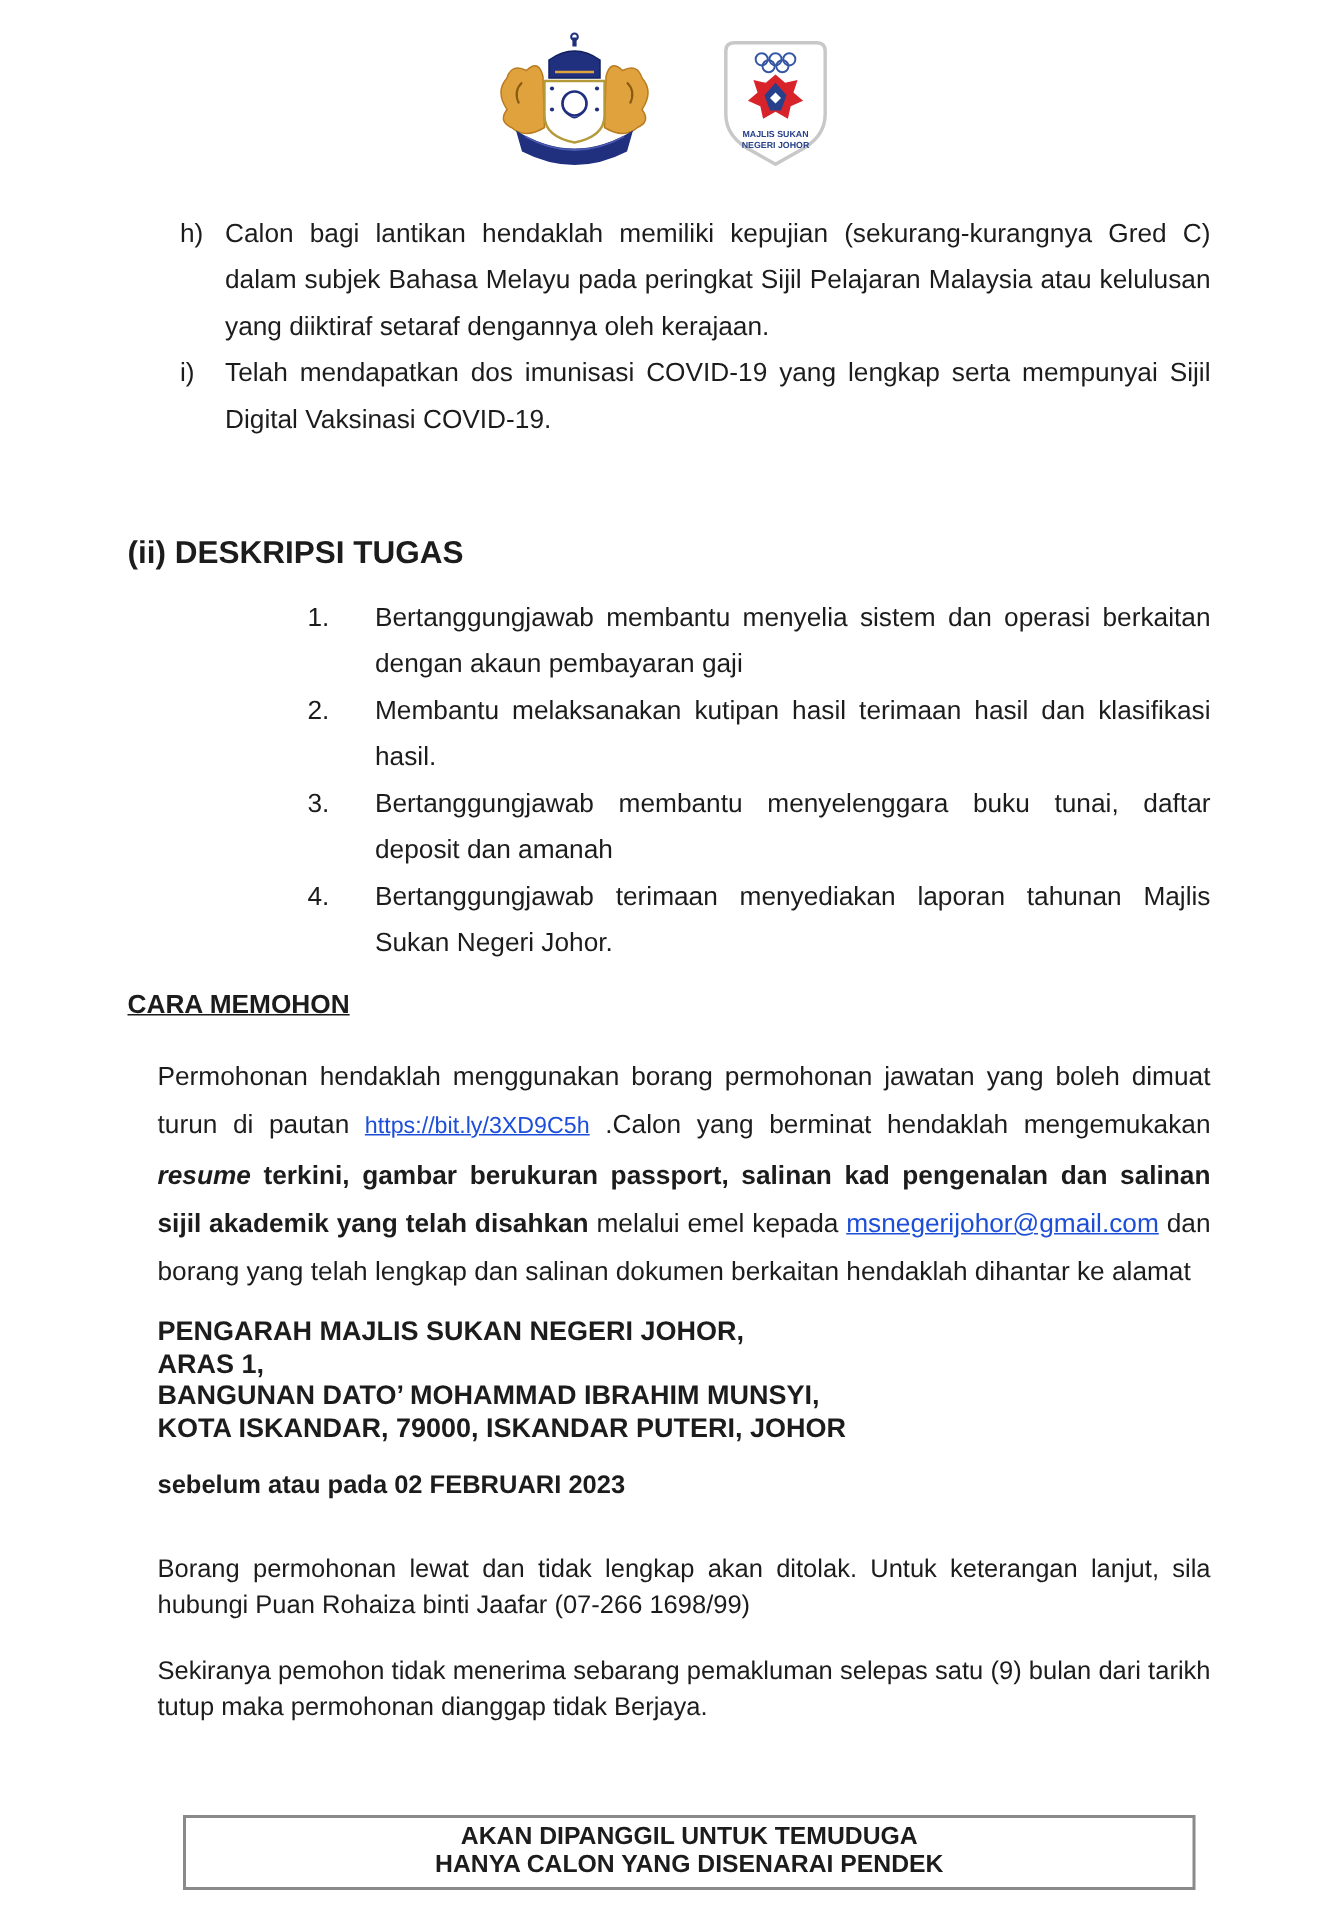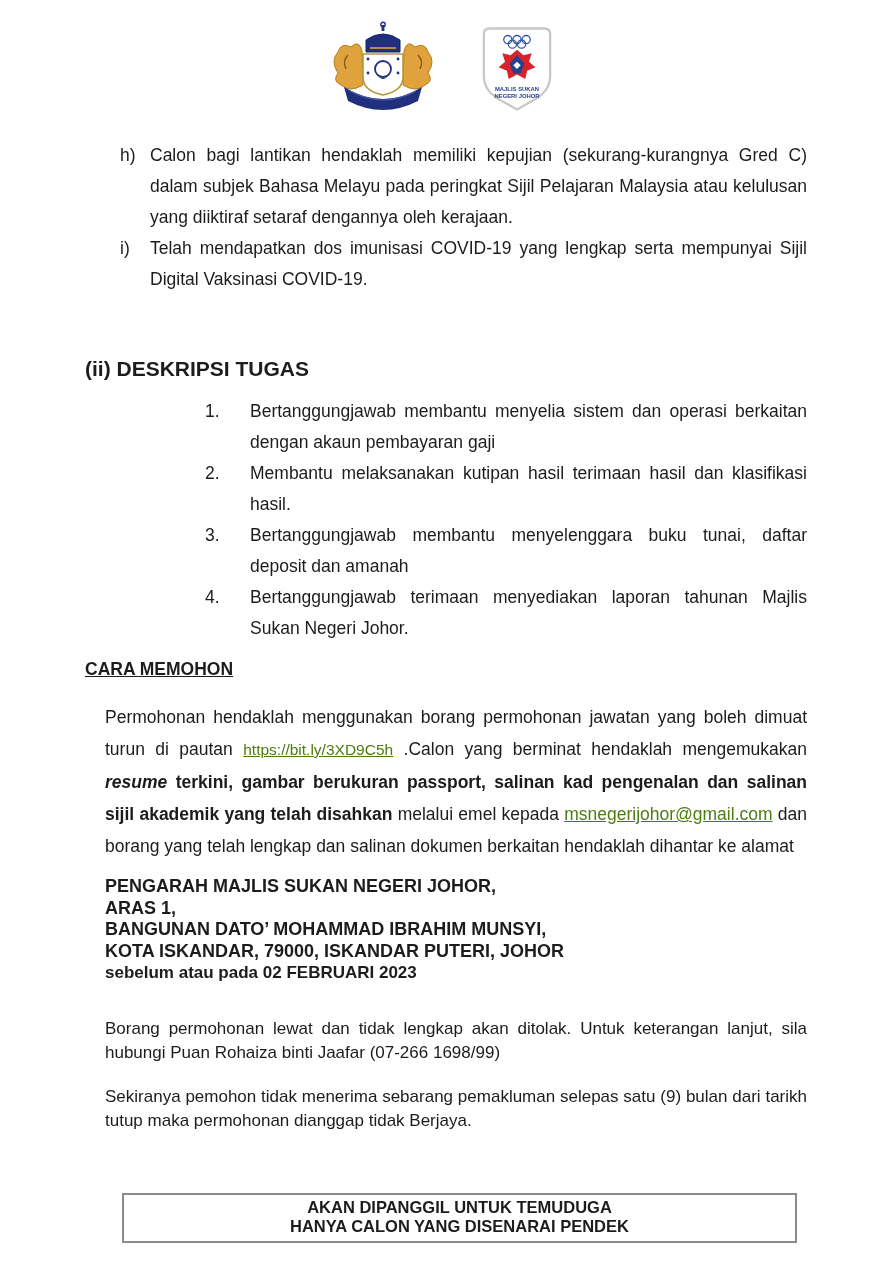--- a/index.html
+++ b/index.html
@@ -40,32 +40,32 @@
   .apply-heading {
     margin-top:10px;
     font-size:17.5px; font-weight:bold; line-height:31px;
     text-decoration:underline;
   }
   .apply-para {
     margin-top:16px; margin-left:20px;
     font-size:17.5px; line-height:32px;
     text-align:justify;
   }
-  .doc-link { color:#4d7c0f; text-decoration:underline; cursor:pointer; }
+  .doc-link { color:#1d4ed8; text-decoration:underline; cursor:pointer; }
   .bitly { font-size:15.5px; }
   .em-bold-italic { font-weight:bold; font-style:italic; }
   .em-bold { font-weight:bold; }
 
   
   .address-block {
     margin-top:14px; margin-left:20px;
     font-size:18px; font-weight:bold; line-height:21.5px;
   }
   .deadline {
-    margin-left:20px;
+    margin-top:16px; margin-left:20px;
     font-size:17px; font-weight:bold; line-height:21.5px;
   }
 
   
   .note-para {
     margin-top:33px; margin-left:20px;
     font-size:17px; line-height:24px;
     text-align:justify;
   }
   .note-para.second { margin-top:20px; }

